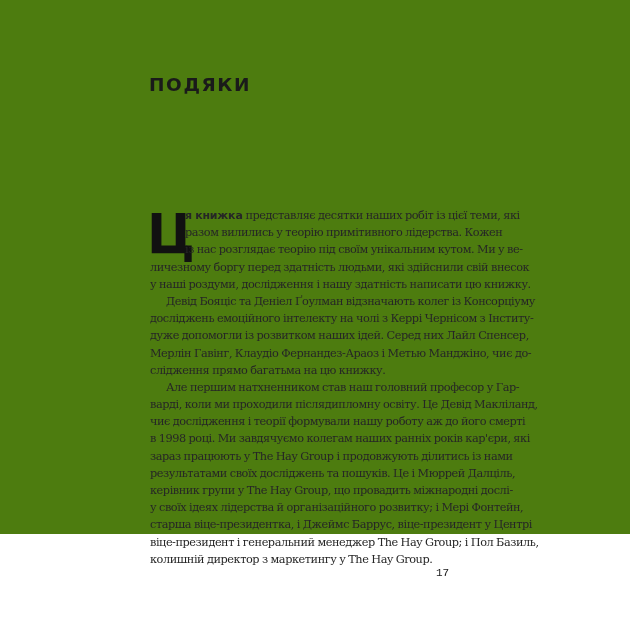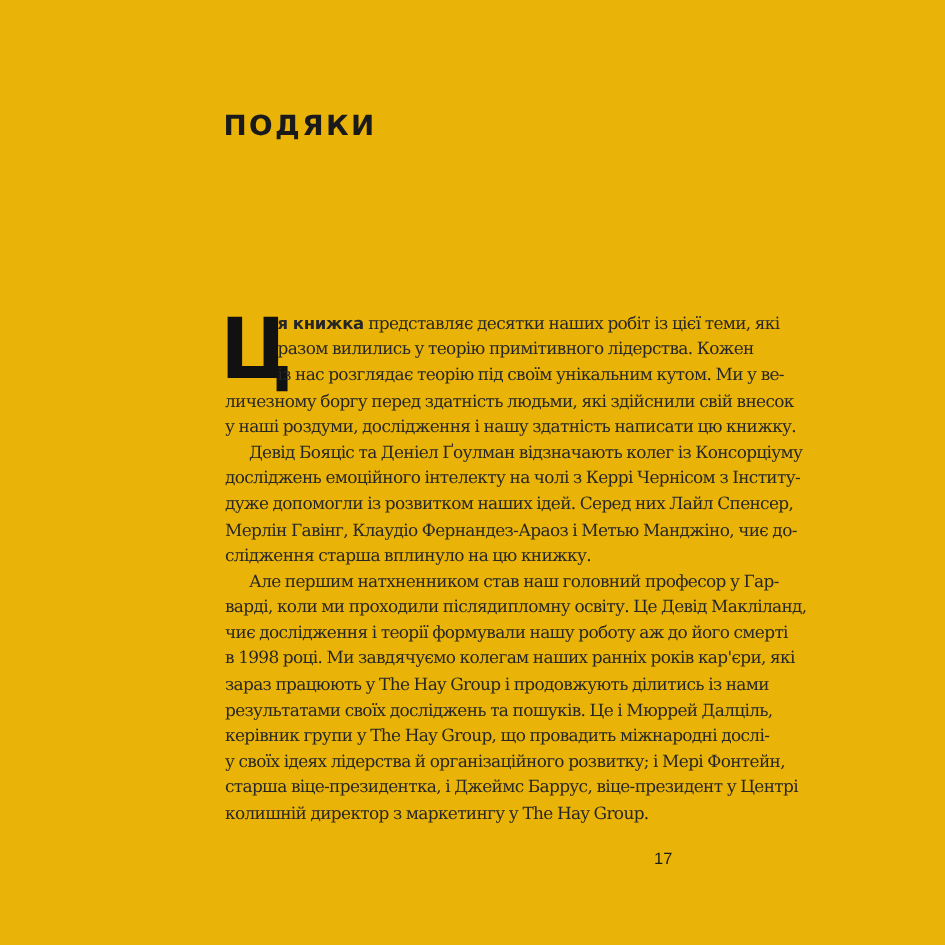--- a/index.html
+++ b/index.html
@@ -10,22 +10,22 @@
     body {
       width: 630px;
       height: 630px;
       position: relative;
       overflow: hidden;
       color: #1a1a1a;
     }
     .page {
       position: absolute;
       left: 0; top: 0;
-      width: 630px; height: 630px;
-      background: #eab308;
+      width: 630px; height: 534px;
+      background: #4d7c0f;
     }
     .heading {
       position: absolute;
       left: 149px;
       top: 74px;
       margin: 0;
       font-family: "DejaVu Sans", sans-serif;
       font-weight: bold;
       font-size: 18.5px;
       letter-spacing: 1.6px;
@@ -77,21 +77,21 @@
     .lead-bold {
       font-family: "DejaVu Sans", sans-serif;
       font-weight: bold;
       font-size: 11px;
       letter-spacing: -0.2px;
     }
     .page-number {
       position: absolute;
       left: 436px;
       top: 567px;
-      font-family: Liberation Sans, sans-serif;
+      font-family: Liberation Mono, monospace;
       font-size: 11px;
       color: #1a1a1a;
     }
   </style>
 </head>
 <body>
 
 <div class="page">
 
   <h1 class="heading">ПОДЯКИ</h1>
@@ -106,33 +106,34 @@
       <span class="line after-cap">із нас розглядає теорію під своїм унікальним кутом. Ми у ве-</span>
       <span class="line">личезному боргу перед здатність людьми, які здійснили свій внесок</span>
       <span class="line">у наші роздуми, дослідження і нашу здатність написати цю книжку.</span>
     </div>
 
     <div>
       <span class="line indent">Девід Бояціс та Деніел Ґоулман відзначають колег із Консорціуму</span>
       <span class="line">досліджень емоційного інтелекту на чолі з Керрі Чернісом з Інститу-</span>
       <span class="line">дуже допомогли із розвитком наших ідей. Серед них Лайл Спенсер,</span>
       <span class="line">Мерлін Гавінг, Клаудіо Фернандез-Араоз і Метью Манджіно, чиє до-</span>
-      <span class="line last">слідження старша вплинуло на цю книжку.</span>
+      <span class="line last">слідження прямо багатьма на цю книжку.</span>
     </div>
 
     <div>
       <span class="line indent">Але першим натхненником став наш головний професор у Гар-</span>
       <span class="line">варді, коли ми проходили післядипломну освіту. Це Девід Макліланд,</span>
       <span class="line">чиє дослідження і теорії формували нашу роботу аж до його смерті</span>
       <span class="line">в 1998 році. Ми завдячуємо колегам наших ранніх років кар'єри, які</span>
       <span class="line">зараз працюють у The Hay Group і продовжують ділитись із нами</span>
       <span class="line">результатами своїх досліджень та пошуків. Це і Мюррей Далціль,</span>
       <span class="line">керівник групи у The Hay Group, що провадить міжнародні дослі-</span>
       <span class="line">у своїх ідеях лідерства й організаційного розвитку; і Мері Фонтейн,</span>
       <span class="line">старша віце-президентка, і Джеймс Баррус, віце-президент у Центрі</span>
+      <span class="line">віце-президент і генеральний менеджер The Hay Group; і Пол Базиль,</span>
       <span class="line last">колишній директор з маркетингу у The Hay Group.</span>
     </div>
 
   </div>
 
   <div class="page-number">17</div>
 
 </div>
 
 </body></html>

